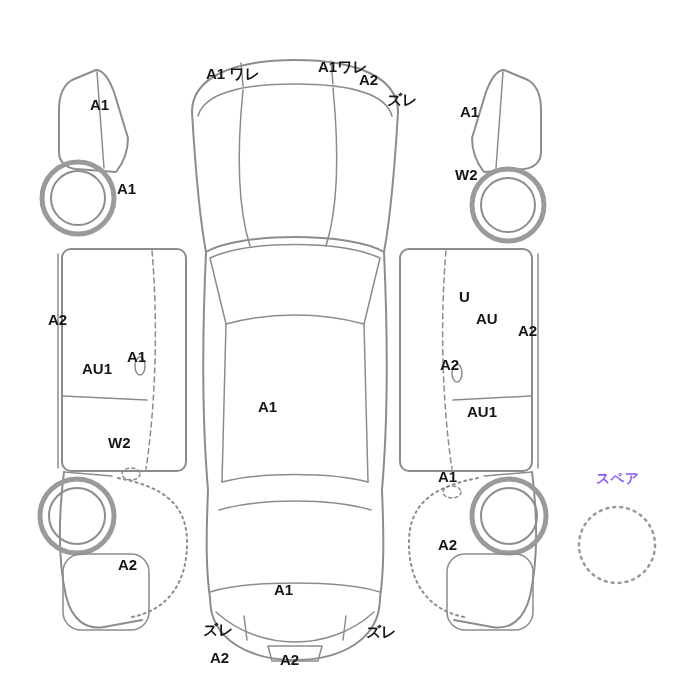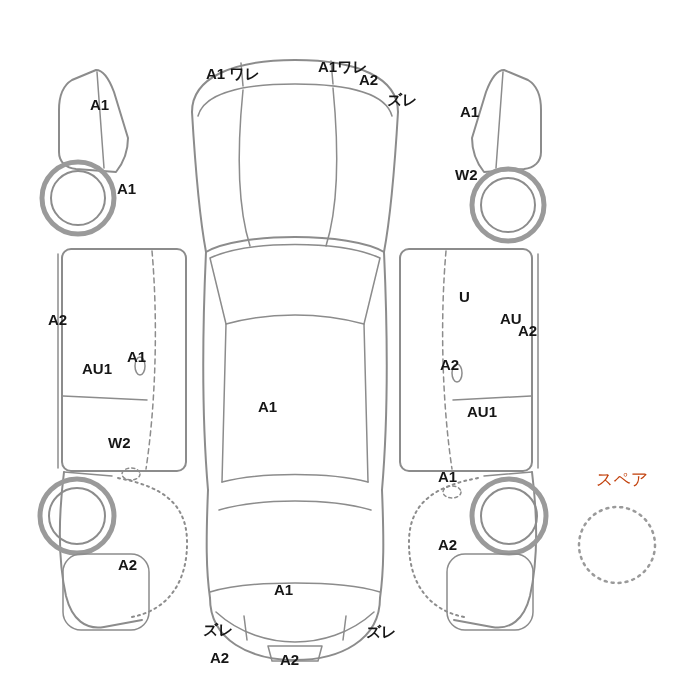--- a/index.html
+++ b/index.html
@@ -1,20 +1,20 @@
 <!DOCTYPE html>
 <html><head>
 <meta charset="utf-8">
 <style>
   html,body{margin:0;padding:0;background:#ffffff;}
   body{font-family:"Liberation Sans","DejaVu Sans",sans-serif;}
   .stage{position:relative;width:700px;height:700px;background:#ffffff;overflow:hidden;}
   svg{position:absolute;left:0;top:0;}
   .lbl{position:absolute;font-size:15px;font-weight:600;color:#161616;white-space:nowrap;line-height:1;}
-  .lbl.gray{color:#c2410c;font-weight:400;font-size:17px;}
+  .lbl.gray{color:#8b5cf6;font-weight:700;font-size:14px;}
 </style>
 </head>
 <body>
 
 <div class="stage">
 
   <svg width="700" height="700" viewBox="0 0 700 700">
     <g fill="none" stroke="#8c8c8c" stroke-width="2" stroke-linecap="round" stroke-linejoin="round">
 
       <g>
@@ -92,21 +92,21 @@
   <span class="lbl" style="left:206px;top:66px">A1 ワレ</span>
   <span class="lbl" style="left:318px;top:59px">A1ワレ</span>
   <span class="lbl" style="left:359px;top:72px">A2</span>
   <span class="lbl" style="left:387px;top:92px">ズレ</span>
   <span class="lbl" style="left:90px;top:97px">A1</span>
   <span class="lbl" style="left:460px;top:104px">A1</span>
   <span class="lbl" style="left:117px;top:181px">A1</span>
   <span class="lbl" style="left:455px;top:167px">W2</span>
   <span class="lbl" style="left:48px;top:312px">A2</span>
   <span class="lbl" style="left:459px;top:289px">U</span>
-  <span class="lbl" style="left:500px;top:311px">AU</span>
+  <span class="lbl" style="left:476px;top:311px">AU</span>
   <span class="lbl" style="left:518px;top:323px">A2</span>
   <span class="lbl" style="left:82px;top:361px">AU1</span>
   <span class="lbl" style="left:127px;top:349px">A1</span>
   <span class="lbl" style="left:440px;top:357px">A2</span>
   <span class="lbl" style="left:258px;top:399px">A1</span>
   <span class="lbl" style="left:467px;top:404px">AU1</span>
   <span class="lbl" style="left:108px;top:435px">W2</span>
   <span class="lbl" style="left:438px;top:469px">A1</span>
   <span class="lbl" style="left:118px;top:557px">A2</span>
   <span class="lbl" style="left:438px;top:537px">A2</span>

